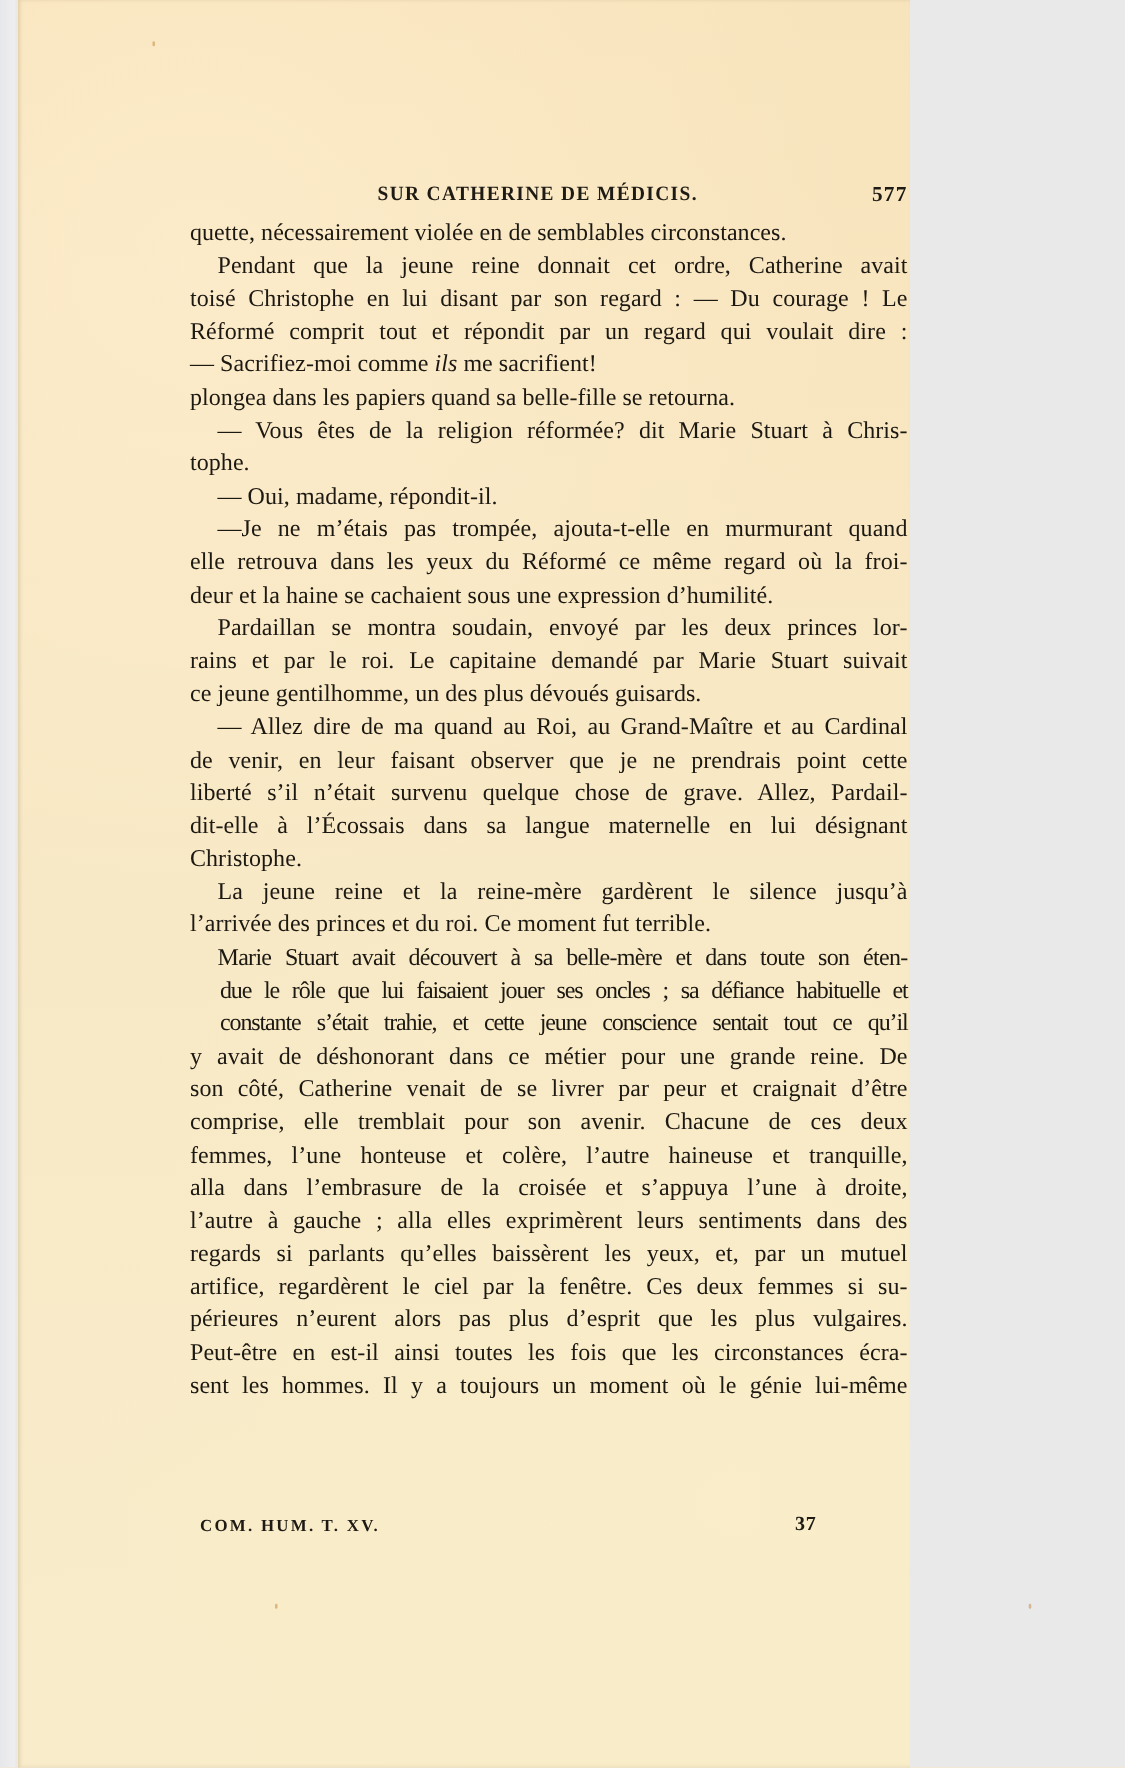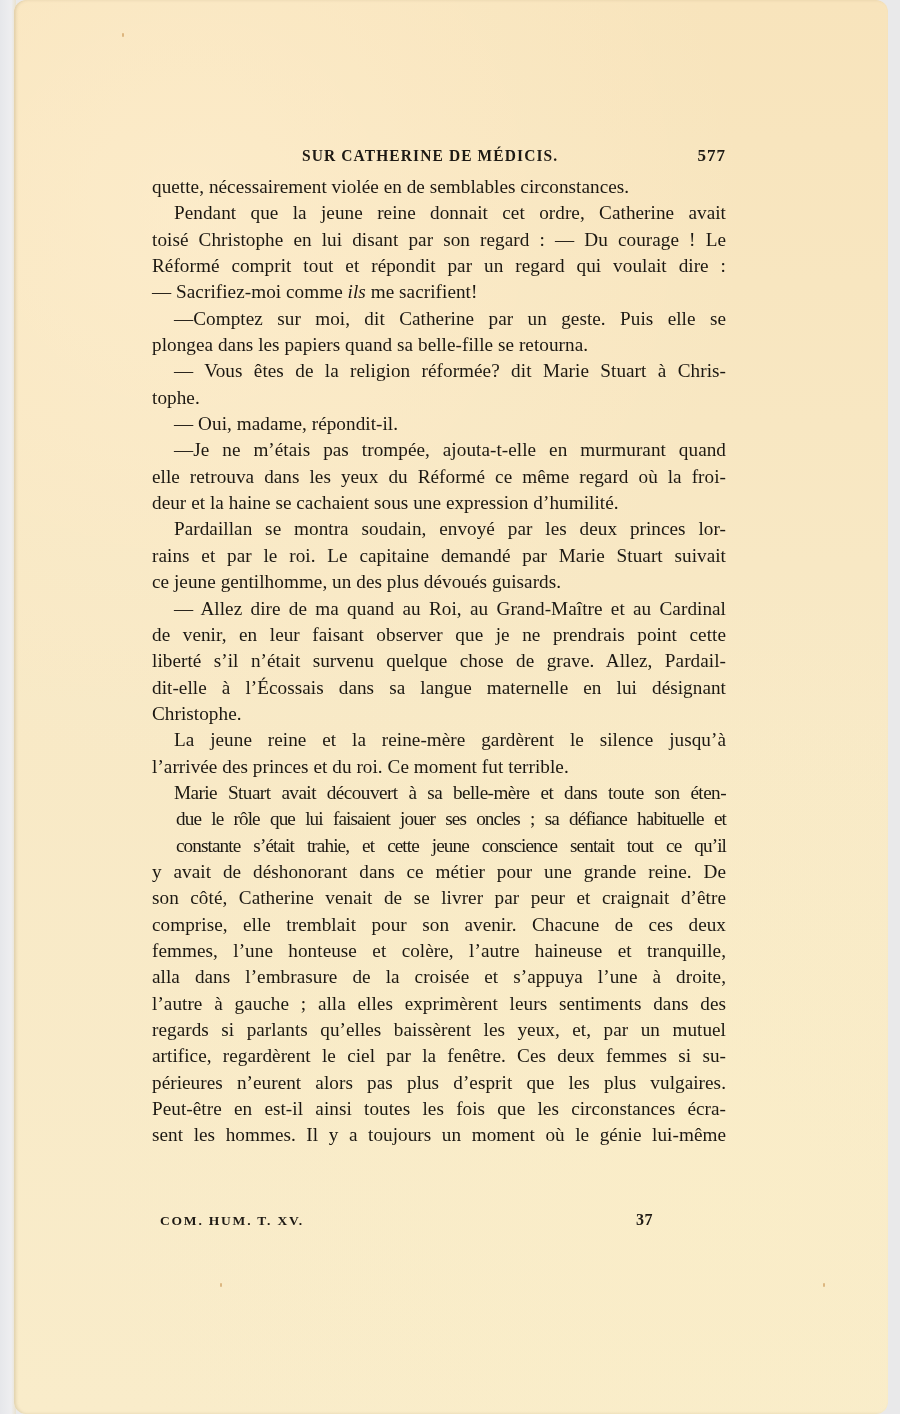--- a/index.html
+++ b/index.html
@@ -16,28 +16,27 @@
     }
     .scan-edge {
       position: absolute;
       left: 0; top: 0;
       width: 16px; height: 1414px;
       background: linear-gradient(to right, #e6e7ea 0%, #eeeef0 70%, #e9e2cf 100%);
     }
     .page {
       position: absolute;
       left: 14px; top: 0;
-      width: 874px; height: 1414px;
+      width: 714px; height: 1414px;
       background: #f8e7c2;
       background-image:
         radial-gradient(circle at 20% 15%, rgba(255,240,210,0.55) 0%, rgba(255,240,210,0) 40%),
         radial-gradient(circle at 80% 85%, rgba(250,238,200,0.6) 0%, rgba(250,238,200,0) 45%),
         linear-gradient(to bottom, #f8e4bc 0%, #f8e9c6 50%, #f9ecca 100%);
       box-shadow: inset 2px 0 3px rgba(160,140,100,0.25);
-      border-radius: 12px;
     }
     .running-head {
       position: absolute;
       left: 138px; top: 143px;
       width: 574px;
       height: 28px;
       color: #1e1a14;
     }
     .running-title {
       position: absolute;
@@ -128,21 +127,20 @@
     <span class="running-title">SUR CATHERINE DE MÉDICIS.</span>
     <span class="page-number-top">577</span>
   </div>
 
   <div class="body-text">
     <span class="line last">quette, nécessairement violée en de semblables circonstances.</span>
     <span class="line indent">Pendant que la jeune reine donnait cet ordre, Catherine avait</span>
     <span class="line">toisé Christophe en lui disant par son regard : — Du courage ! Le</span>
     <span class="line">Réformé comprit tout et répondit par un regard qui voulait dire :</span>
     <span class="line last"><span>— Sacrifiez-moi comme </span><em>ils</em><span> me sacrifient!</span></span>
-    <span class="line indent">—Comptez sur moi, dit Catherine par un geste. Puis elle se</span>
     <span class="line last">plongea dans les papiers quand sa belle-fille se retourna.</span>
     <span class="line indent">— Vous êtes de la religion réformée? dit Marie Stuart à Chris-</span>
     <span class="line last">tophe.</span>
     <span class="line indent last">— Oui, madame, répondit-il.</span>
     <span class="line indent">—Je ne m’étais pas trompée, ajouta-t-elle en murmurant quand</span>
     <span class="line">elle retrouva dans les yeux du Réformé ce même regard où la froi-</span>
     <span class="line last">deur et la haine se cachaient sous une expression d’humilité.</span>
     <span class="line indent">Pardaillan se montra soudain, envoyé par les deux princes lor-</span>
     <span class="line">rains et par le roi. Le capitaine demandé par Marie Stuart suivait</span>
     <span class="line last">ce jeune gentilhomme, un des plus dévoués guisards.</span>

